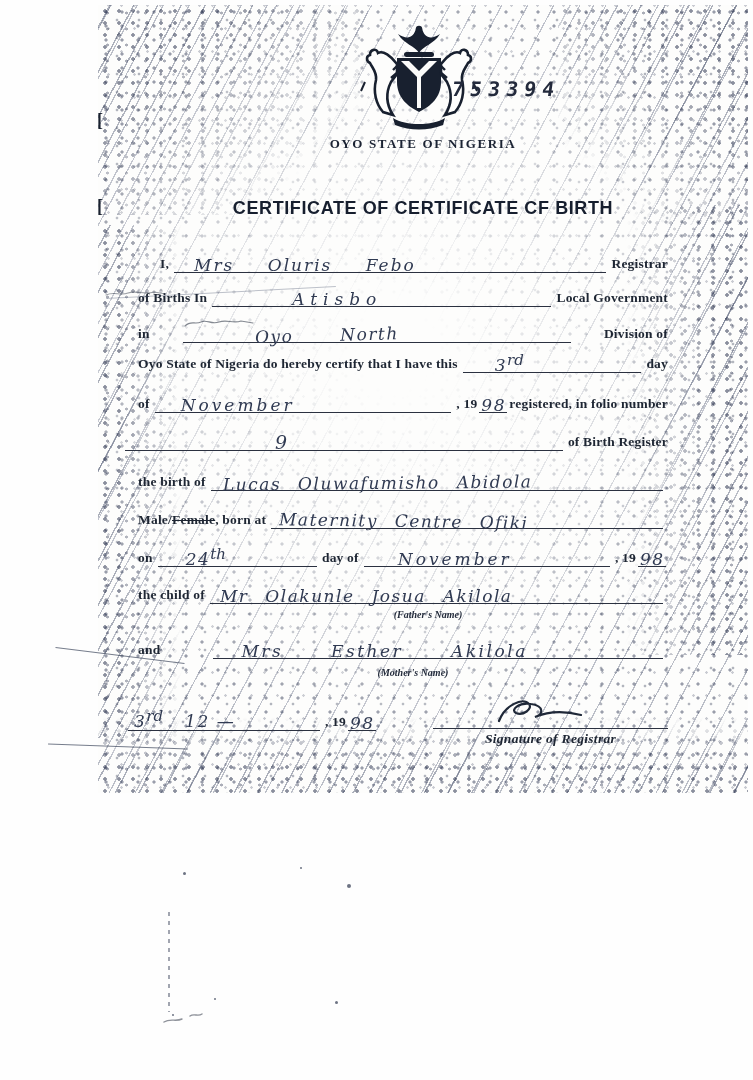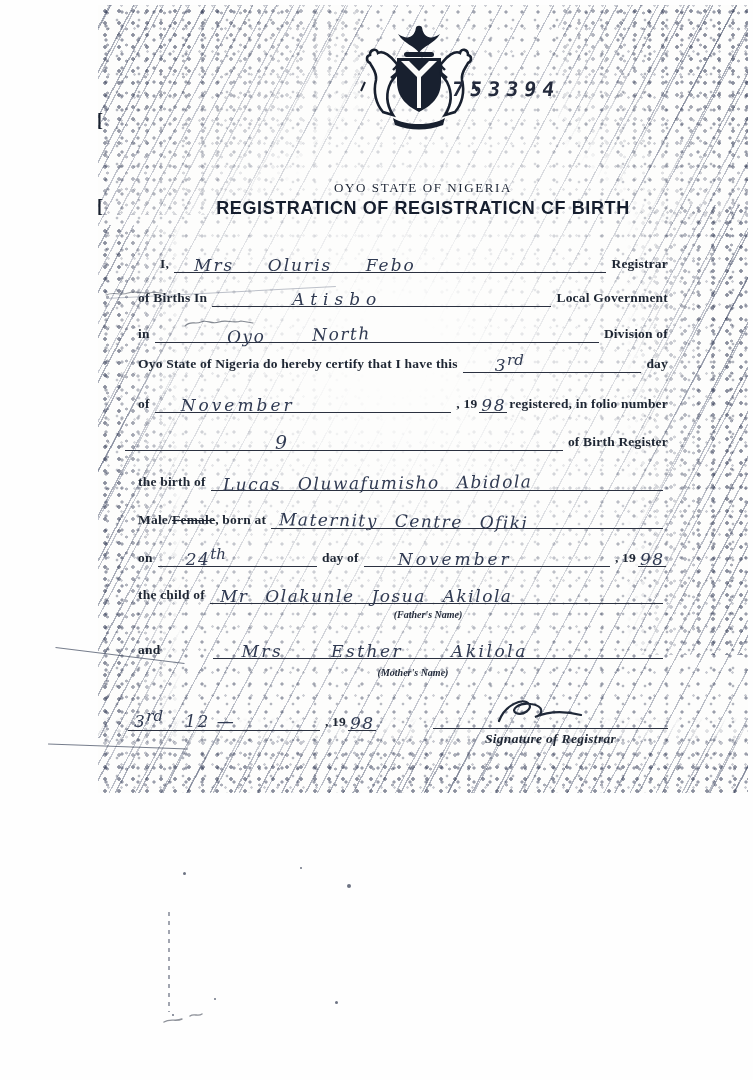--- a/index.html
+++ b/index.html
@@ -53,21 +53,21 @@
 
   
   .emblem{position:absolute;left:255px;top:17px;}
   .serial{
     position:absolute;left:354px;top:72px;
     font-family:"DejaVu Sans Mono",monospace;font-size:20px;font-weight:600;
     letter-spacing:6px;color:#232a3c;transform:skewX(-8deg);
   }
   .state-name{
     position:absolute;left:0;right:0;top:131px;text-align:center;
-    font-size:13px;font-weight:400;letter-spacing:1.6px;color:#1b2333;margin-top:44px;
+    font-size:13px;font-weight:700;letter-spacing:1.6px;color:#1b2333;
   }
   .cert-title{
     position:absolute;left:0;right:0;top:193px;text-align:center;
     font-family:"Liberation Sans",sans-serif;font-size:18px;font-weight:800;
     letter-spacing:0.6px;color:#161e2e;
   }
 
   
   .row{
     position:absolute;left:40px;right:80px;height:20px;
@@ -145,39 +145,39 @@
       <path d="M48,39 L64,55 L64,86 L68,86 L68,55 L84,39 L76,39 L66,49 L56,39 Z" fill="#fbfbfa"></path>
       <path d="M44,42 C38,34 30,28 25,31 C24,26 17,27 17,33 C13,34 13,39 17,41 C20,47 24,50 23,58 C20,70 23,82 30,90 L40,93 C33,82 33,70 38,60 L44,52 Z" fill="#fdfdfc" stroke="#18202f" stroke-width="2.6"></path>
       <path d="M88,42 C94,34 102,28 107,31 C108,26 115,27 115,33 C119,34 119,39 115,41 C112,47 108,50 109,58 C112,70 109,82 102,90 L92,93 C99,82 99,70 94,60 L88,52 Z" fill="#fdfdfc" stroke="#18202f" stroke-width="2.6"></path>
       <path d="M40,48 L46,42 M38,56 L45,50 M92,48 L86,42 M94,56 L87,50" stroke="#18202f" stroke-width="2.4" fill="none"></path>
       <path d="M40,96 C53,104 79,104 92,96 L90,103 C74,109 58,109 42,103 Z" fill="#18202f"></path>
       <path d="M12,60 l-4,9 M120,60 l4,9" stroke="#18202f" stroke-width="2" fill="none"></path>
     </svg>
 
     <div class="serial">753394</div>
     <div class="state-name">OYO STATE OF NIGERIA</div>
-    <div class="cert-title">REGISTRATICN OF REGISTRATICN CF BIRTH</div>
+    <div class="cert-title">CERTIFICATE OF CERTIFICATE CF BIRTH</div>
 
     <div class="row" style="top:248px;left:62px;">
       <span class="lbl">I,</span>
       <span class="blank">
         <span class="hand ws-lg" style="left:20px;letter-spacing:2px;">Mrs Oluris Febo</span>
       </span>
       <span class="lbl">Registrar</span>
     </div>
 
     <div class="row" style="top:282px;">
       <span class="lbl">of Births In</span>
       <span class="blank">
         <span class="hand" style="left:80px;letter-spacing:6px;">Atisbo</span>
       </span>
       <span class="lbl">Local Government</span>
     </div>
 
-    <div class="row" style="top:318px;">
+    <div class="row" style="top:318px;gap:28px;">
       <span class="lbl">in</span>
       <span class="blank">
         <span class="hand ws-xl" style="left:72px;transform:rotate(-1.5deg);">Oyo North</span>
       </span>
       <span class="lbl">Division of</span>
     </div>
 
     <div class="row" style="top:348px;">
       <span class="lbl">Oyo State of Nigeria do hereby certify that I have this</span>
       <span class="blank">

